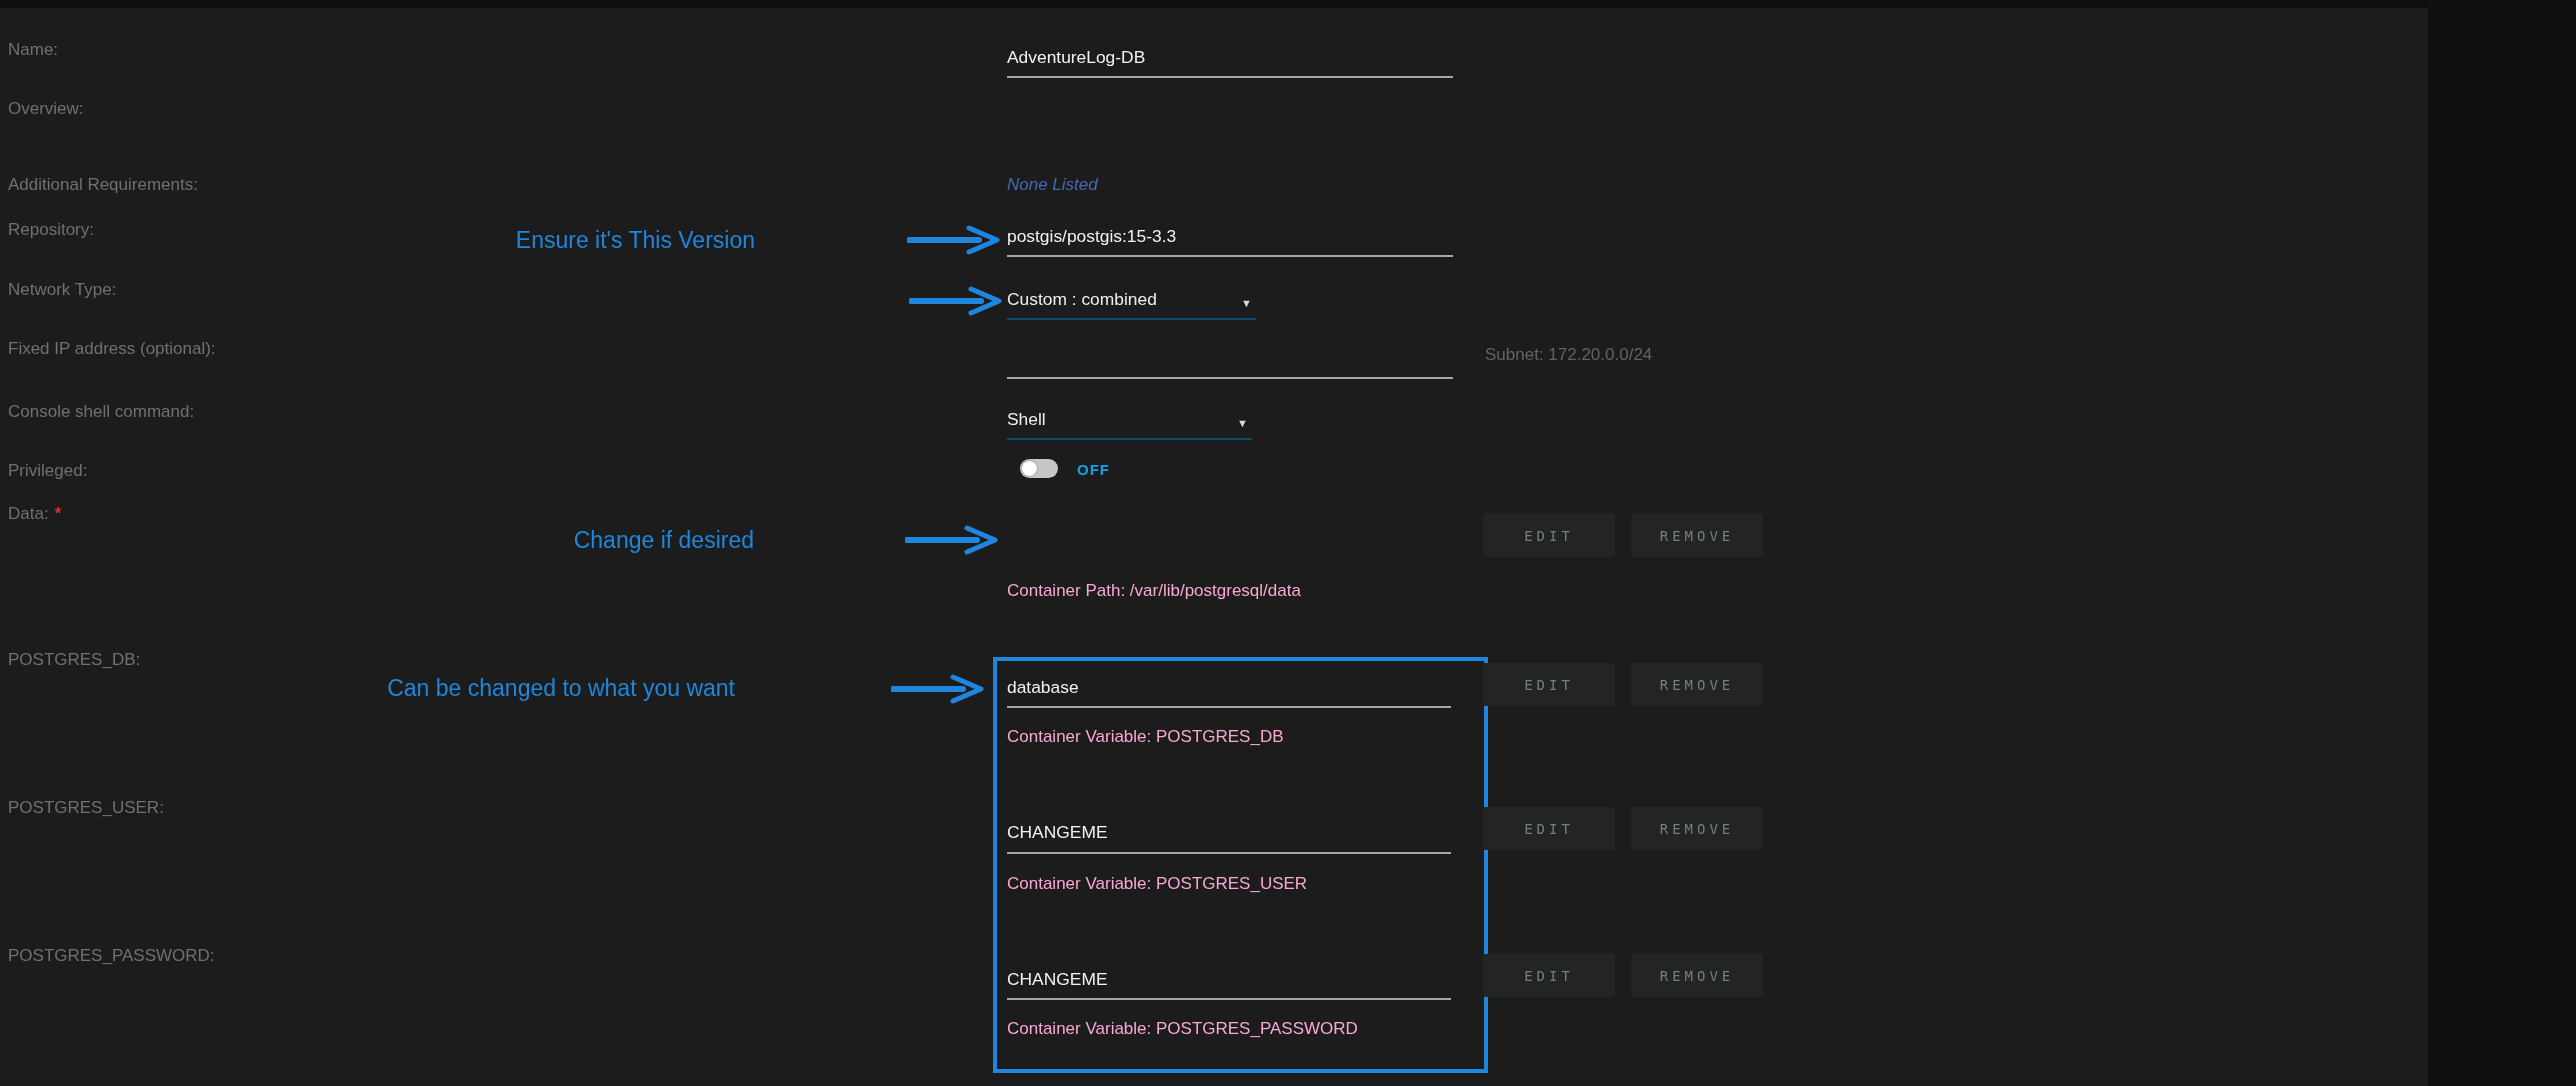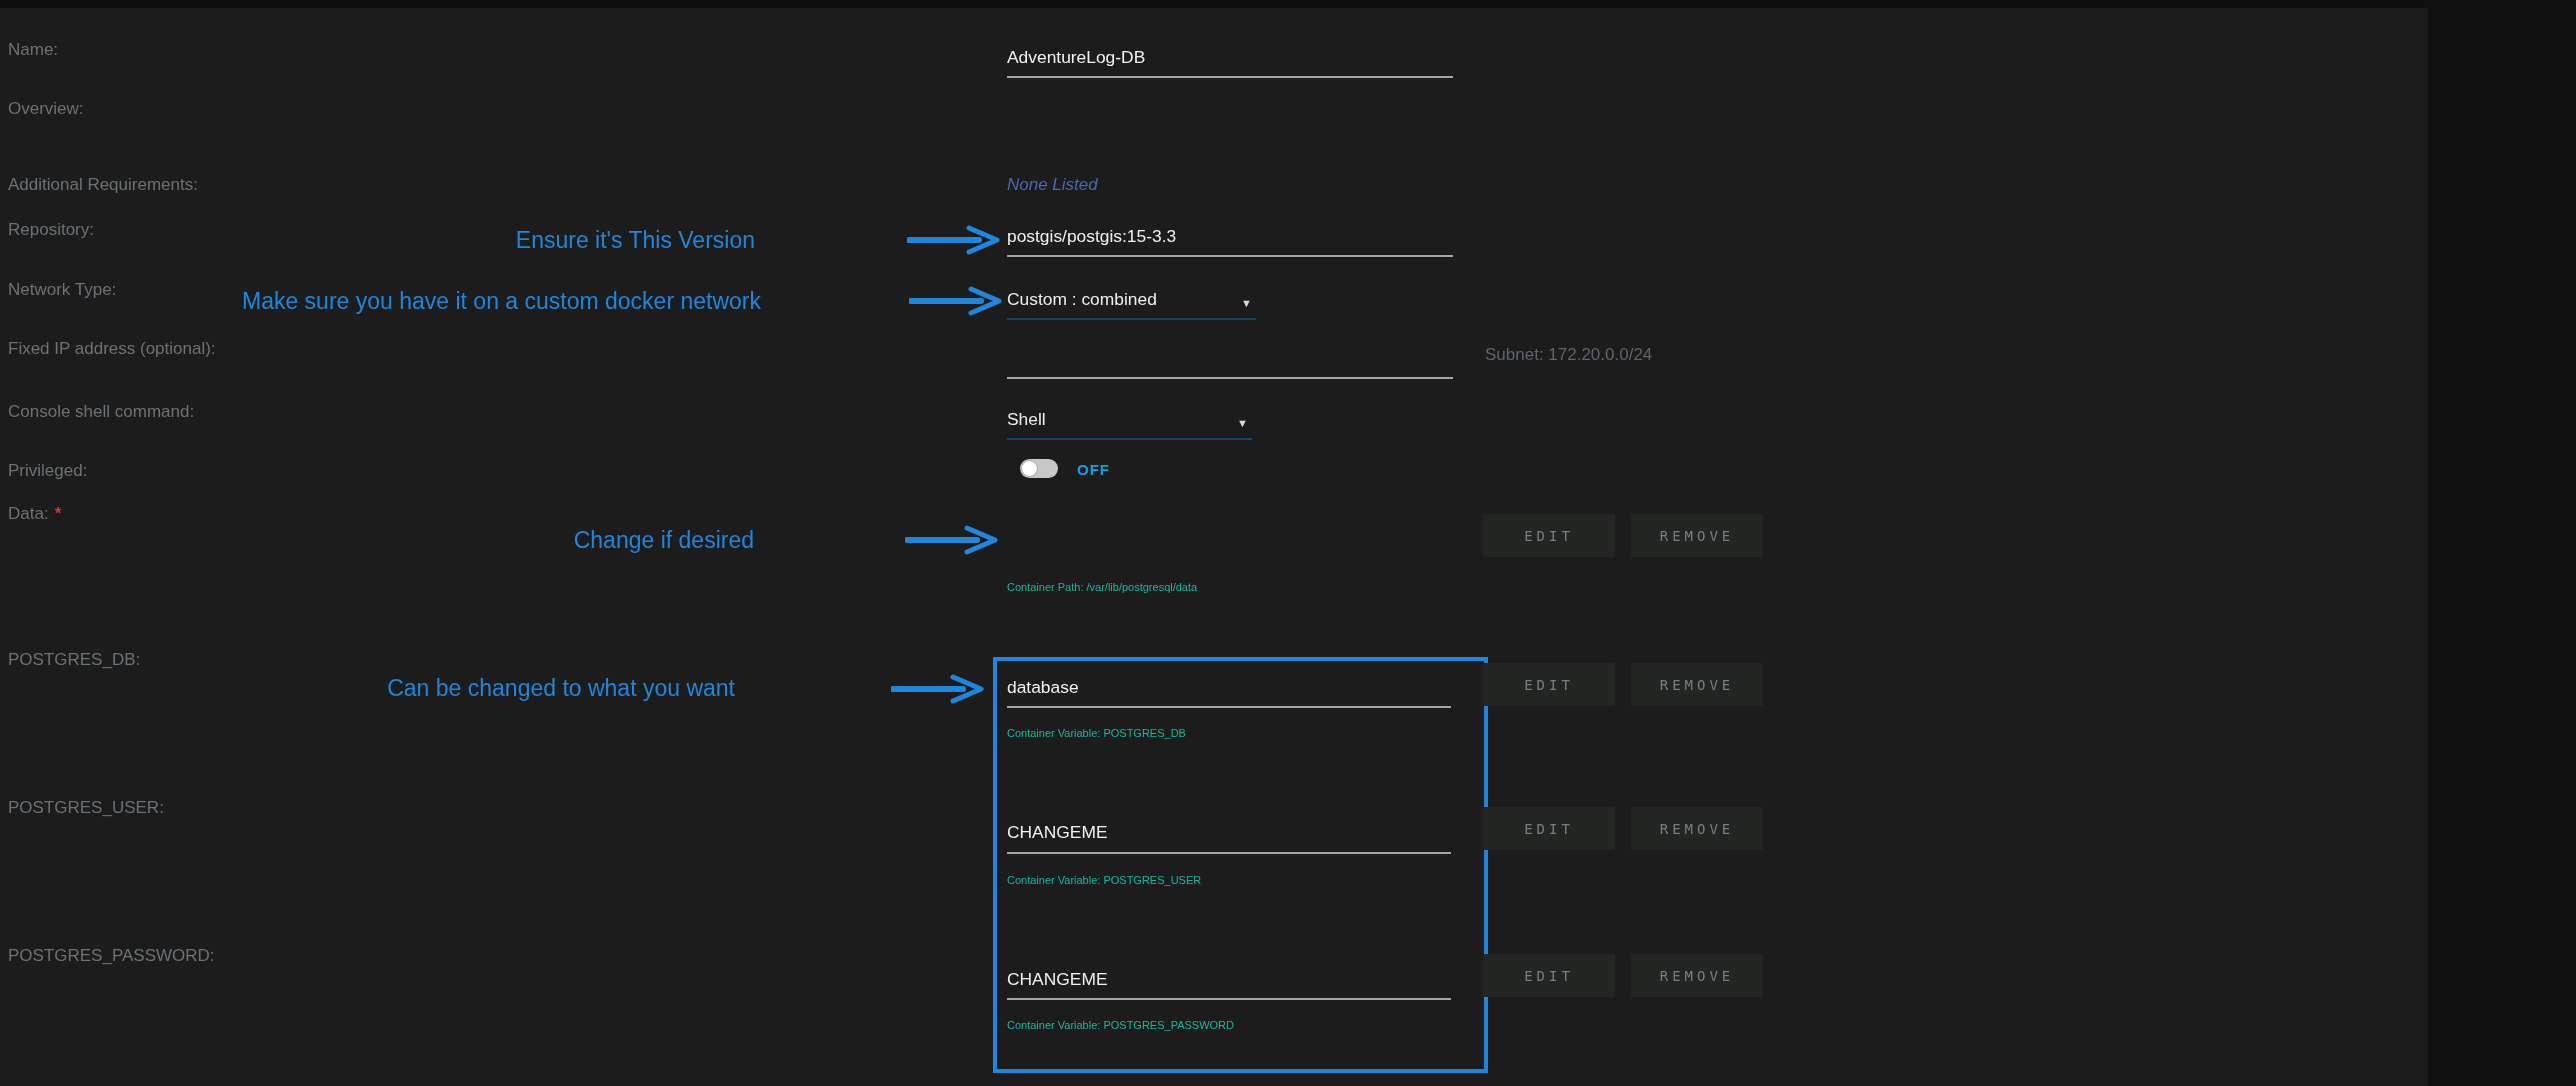--- a/index.html
+++ b/index.html
@@ -17,21 +17,21 @@
     line-height:26px;white-space:nowrap;background:transparent;
   }
   .uselect{
     position:absolute;left:1007px;width:249px;height:31px;
     border-bottom:2px solid #0c4a6e;color:#efefef;font-size:17.4px;
     line-height:24px;display:flex;justify-content:space-between;align-items:flex-start;
   }
   .caret{font-size:11px;color:#d8d8d8;margin-right:4px;padding-top:4px;}
   .desc{position:absolute;left:1007px;color:#4868b0;font-size:17px;white-space:nowrap;}
   .italic{font-style:italic;}
-  .orange{position:absolute;left:1007px;color:#14b8a6;font-size:11px;white-space:nowrap;}
+  .orange{position:absolute;left:1007px;color:#f9a8d4;font-size:17px;white-space:nowrap;}
   .note{position:absolute;color:#5c646e;font-size:17px;white-space:nowrap;}
   .btn{
     position:absolute;width:132px;height:43px;background:#222522;border:none;border-radius:2px;
     color:#767e84;font-family:"DejaVu Sans Mono",monospace;font-weight:normal;
     font-size:14px;letter-spacing:4px;display:flex;align-items:center;justify-content:center;
     cursor:pointer;
   }
   .annot{position:absolute;color:#1e87dd;font-size:23px;white-space:nowrap;text-align:right;}
   .arrow{position:absolute;width:100px;height:30px;}
   .togglewrap{position:absolute;left:1020px;top:459px;width:38px;height:19px;
@@ -69,21 +69,20 @@
 
   <div class="desc italic" style="top:175px">None Listed</div>
 
   <div class="annot" style="top:227px;right:1673px">Ensure it's This Version</div>
   <svg class="arrow" style="left:907px;top:225px" viewBox="0 0 100 30">
     <path d="M2 15 H72" stroke="#1e87dd" stroke-width="6" fill="none" stroke-linecap="round"></path>
     <path d="M62 3 L90 15 L62 27" stroke="#1e87dd" stroke-width="5" fill="none" stroke-linecap="round" stroke-linejoin="round"></path>
   </svg>
   <div class="uinput" style="top:223px">postgis/postgis:15-3.3</div>
 
-  <div class="annot" style="top:288px;right:1667px">Make sure you have it on a custom docker network</div>
   <svg class="arrow" style="left:909px;top:286px" viewBox="0 0 100 30">
     <path d="M2 15 H72" stroke="#1e87dd" stroke-width="6" fill="none" stroke-linecap="round"></path>
     <path d="M62 3 L90 15 L62 27" stroke="#1e87dd" stroke-width="5" fill="none" stroke-linecap="round" stroke-linejoin="round"></path>
   </svg>
   <div class="uselect" style="top:287px">
     <span>Custom : combined</span>
     <span class="caret">▼</span>
   </div>
 
   <div class="uinput" style="top:345px"></div>

